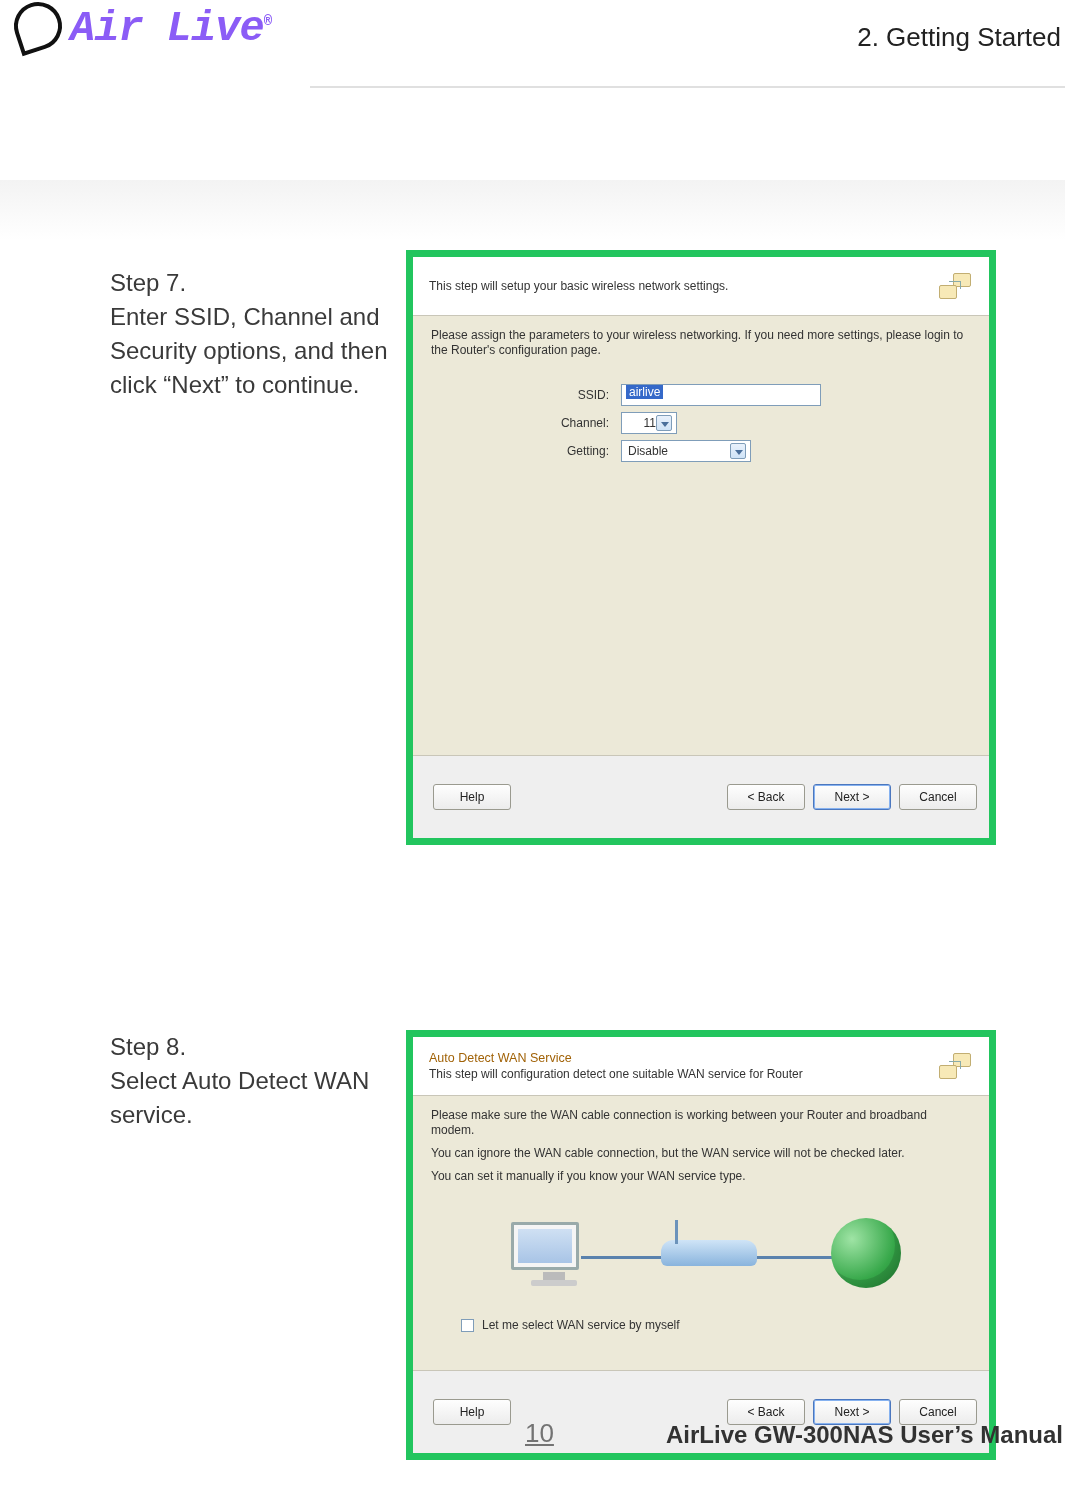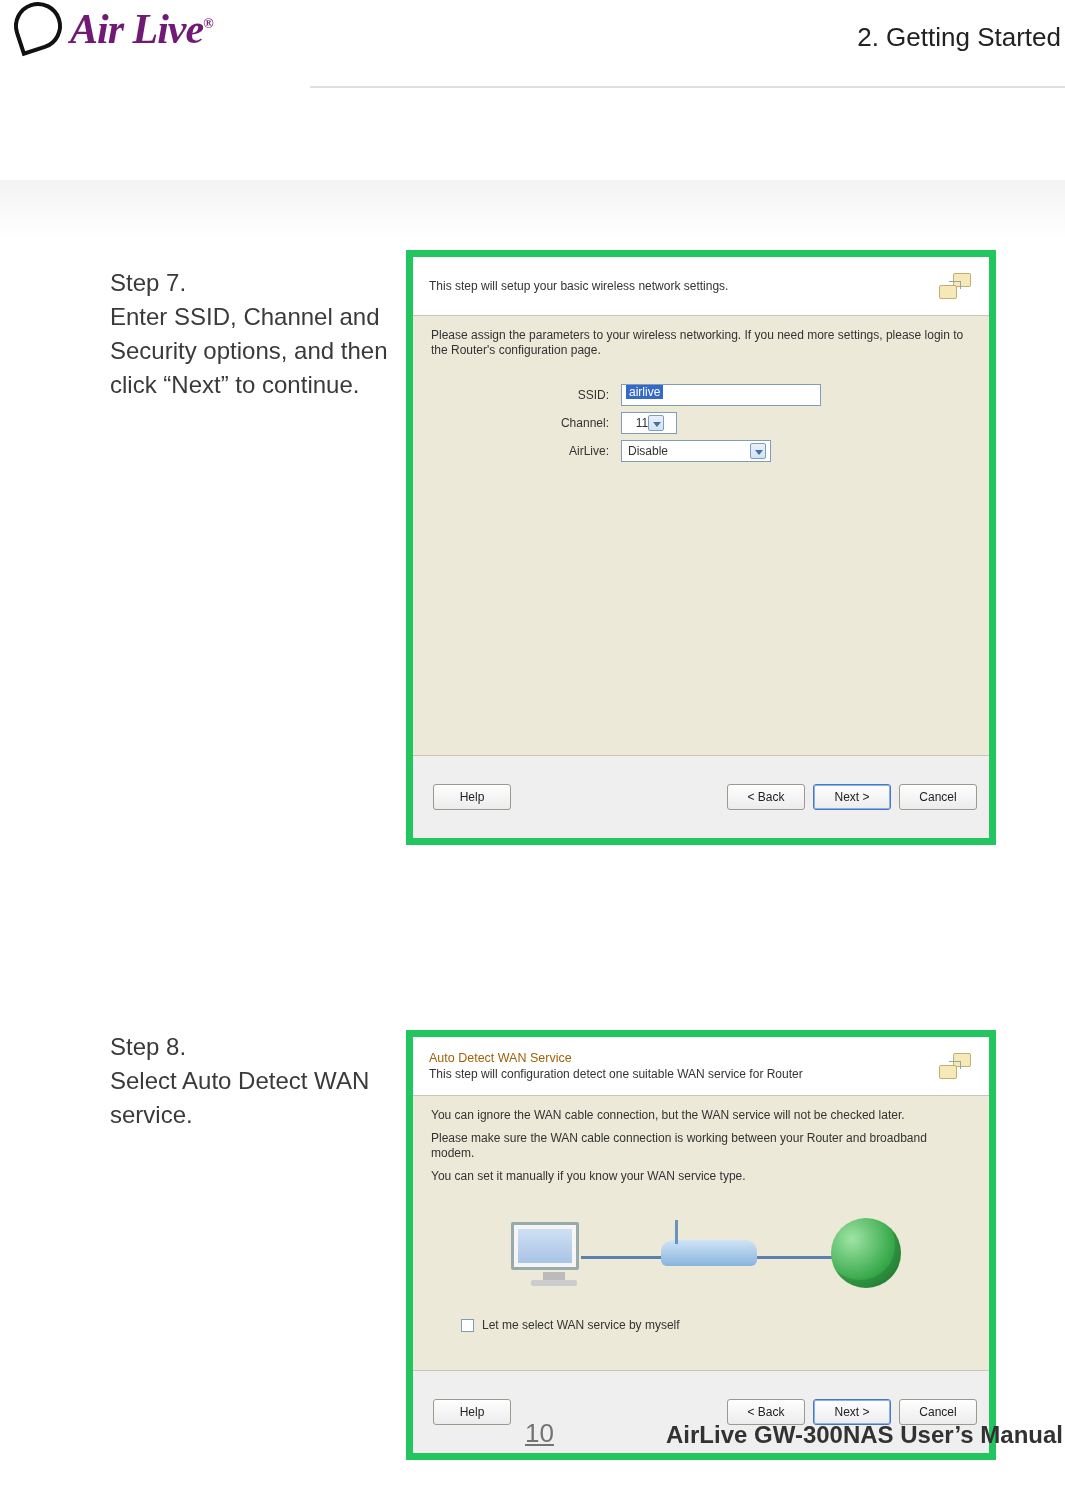--- a/index.html
+++ b/index.html
@@ -32,22 +32,22 @@
 
   .win-body { padding:12px 18px 10px 18px; font-size:12px; color:#333; }
   .win-body p { margin-bottom:8px; line-height:1.25; }
 
   .form-rows { margin-top:26px; }
   .form-row { display:flex; align-items:center; margin:6px 0; }
   .form-label { width:190px; text-align:right; padding-right:12px; font-size:12px; color:#333; }
   .form-input-ssid { width:200px; height:22px; border:1px solid #7f9db9; background:#fff; font-size:12px; padding:0 4px; }
   .ssid-sel { background:#3569c9; color:#fff; padding:0 3px; display:inline-block; font-size:12px; }
   .form-select { height:22px; border:1px solid #7f9db9; background:#fff; font-size:12px; display:inline-flex; align-items:center; padding:0 4px 0 6px; }
-  .select-sm { width:56px; justify-content:center; }
-  .select-lg { width:150px; justify-content:space-between; }
+  .select-sm { width:56px; justify-content:flex-end; }
+  .select-lg { width:130px; justify-content:space-between; }
   .dd-arrow { display:inline-block; width:16px; height:16px; background:linear-gradient(#e9f1fb,#cfe3f7); border:1px solid #7f9db9; position:relative; border-radius:2px; }
   .dd-arrow::after { content:""; position:absolute; left:4px; top:6px; width:0; height:0; border-left:4px solid transparent; border-right:4px solid transparent; border-top:5px solid #4a6f9b; }
 
   .win-bottom { position:absolute; left:0; right:0; bottom:0; background:#efefef; border-top:1px solid #c9c6b8; padding:28px 12px; display:flex; align-items:center; }
   .win-btn { min-width:78px; height:26px; background:linear-gradient(#fefefe,#ececec); border:1px solid #9a9a8f; border-radius:3px; font-size:12px; color:#222; display:inline-flex; align-items:center; justify-content:center; margin-left:8px; padding:0 10px; }
   .win-btn.default { border:1px solid #4b77be; box-shadow:0 0 0 1px #86b2f0 inset; }
   .spacer { flex:1; }
 
   
   .illus { position:relative; height:110px; margin:16px auto 8px auto; width:420px; }
@@ -71,21 +71,21 @@
   
   .net-icon { width:34px; height:30px; position:relative; flex-shrink:0; }
   .net-icon .a,.net-icon .b { position:absolute; width:18px; height:14px; border:1px solid #c2ae72; background:#f7e9b7; border-radius:2px; }
   .net-icon .a { left:0; top:14px; }
   .net-icon .b { left:14px; top:2px; }
   .net-icon .link { position:absolute; left:10px; top:10px; width:12px; height:8px; border-top:1px solid #8aa; border-right:1px solid #8aa; }
   .manual-title { position:absolute; right:2px; bottom:40px; font-size:24px; color:#323232;font-weight:bold; }
   .page-num-val { position:absolute; left:525px; bottom:40px; font-size:26px; color:#737373;text-decoration:underline; }
 
   
-  .al-logo { font-weight:900; font-style:italic; font-size:42px; letter-spacing:-1px; font-family:Liberation Serif, serif; color:#701a75; position:relative; padding-left:56px; line-height:1; }
+  .al-logo { font-weight:900; font-style:italic; font-size:42px; letter-spacing:-1px; font-family:Liberation Mono, monospace; color:#8b5cf6; position:relative; padding-left:56px; line-height:1; }
   .al-logo .wave { position:absolute; left:0; top:-6px; width:48px; height:48px; border:4px solid #111; border-radius:50% 50% 50% 0; transform:rotate(-18deg); }
   .al-logo .r { font-size:14px; vertical-align:super; }
 </style>
 </head>
 <body>
 <div class="page">
 
 <div class="header-title">2. Getting Started</div>
 <div class="logo">
   <div class="al-logo"><span class="wave"></span><span>Air Live</span><span class="r">®</span></div>
@@ -117,21 +117,21 @@
         <div class="form-input-ssid"><span class="ssid-sel">airlive</span></div>
       </div>
       <div class="form-row">
         <div class="form-label">Channel:</div>
         <div class="form-select select-sm">
           <span>11</span>
           <span class="dd-arrow"></span>
         </div>
       </div>
       <div class="form-row">
-        <div class="form-label">AirLive:</div>
+        <div class="form-label">Getting:</div>
         <div class="form-select select-lg">
           <span>Disable</span>
           <span class="dd-arrow"></span>
         </div>
       </div>
     </div>
   </div>
   <div class="win-bottom">
     <div class="win-btn">Help</div>
     <div class="spacer"></div>
@@ -152,22 +152,22 @@
       <h4>Auto Detect WAN Service</h4>
       <div class="subtitle">This step will configuration detect one suitable WAN service for Router</div>
     </div>
     <div class="net-icon">
           <div class="b"></div>
           <div class="a"></div>
           <div class="link"></div>
         </div>
   </div>
   <div class="win-body">
+    <p>Please make sure the WAN cable connection is working between your Router and broadband modem.</p>
     <p>You can ignore the WAN cable connection, but the WAN service will not be checked later.</p>
-    <p>Please make sure the WAN cable connection is working between your Router and broadband modem.</p>
     <p>You can set it manually if you know your WAN service type.</p>
 
     <div class="illus">
       <div class="pc">
             <div class="mon"></div>
             <div class="stand"></div>
             <div class="base"></div>
           </div>
       <div class="cable c1"></div>
       <div class="router">

